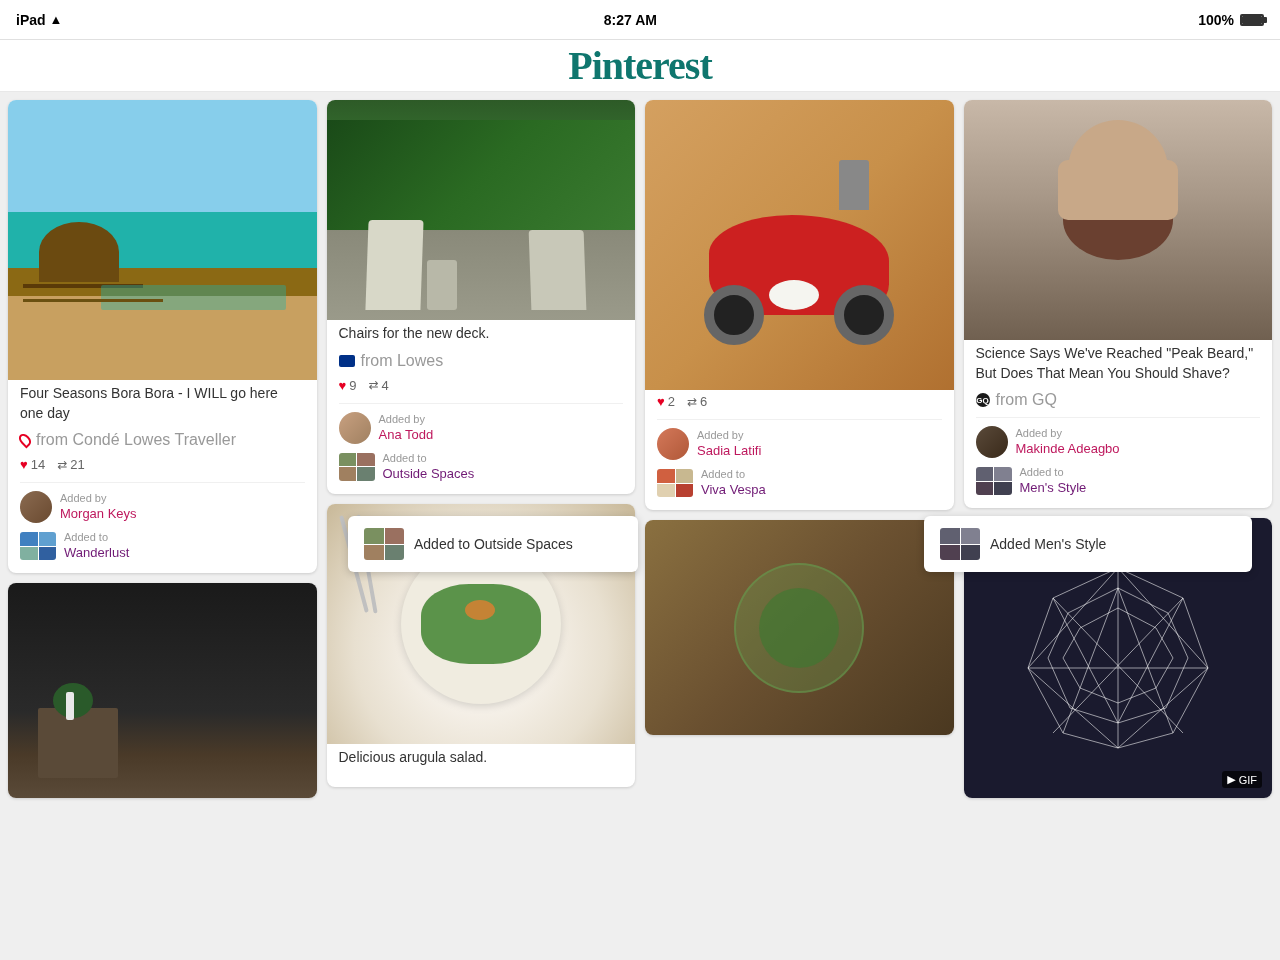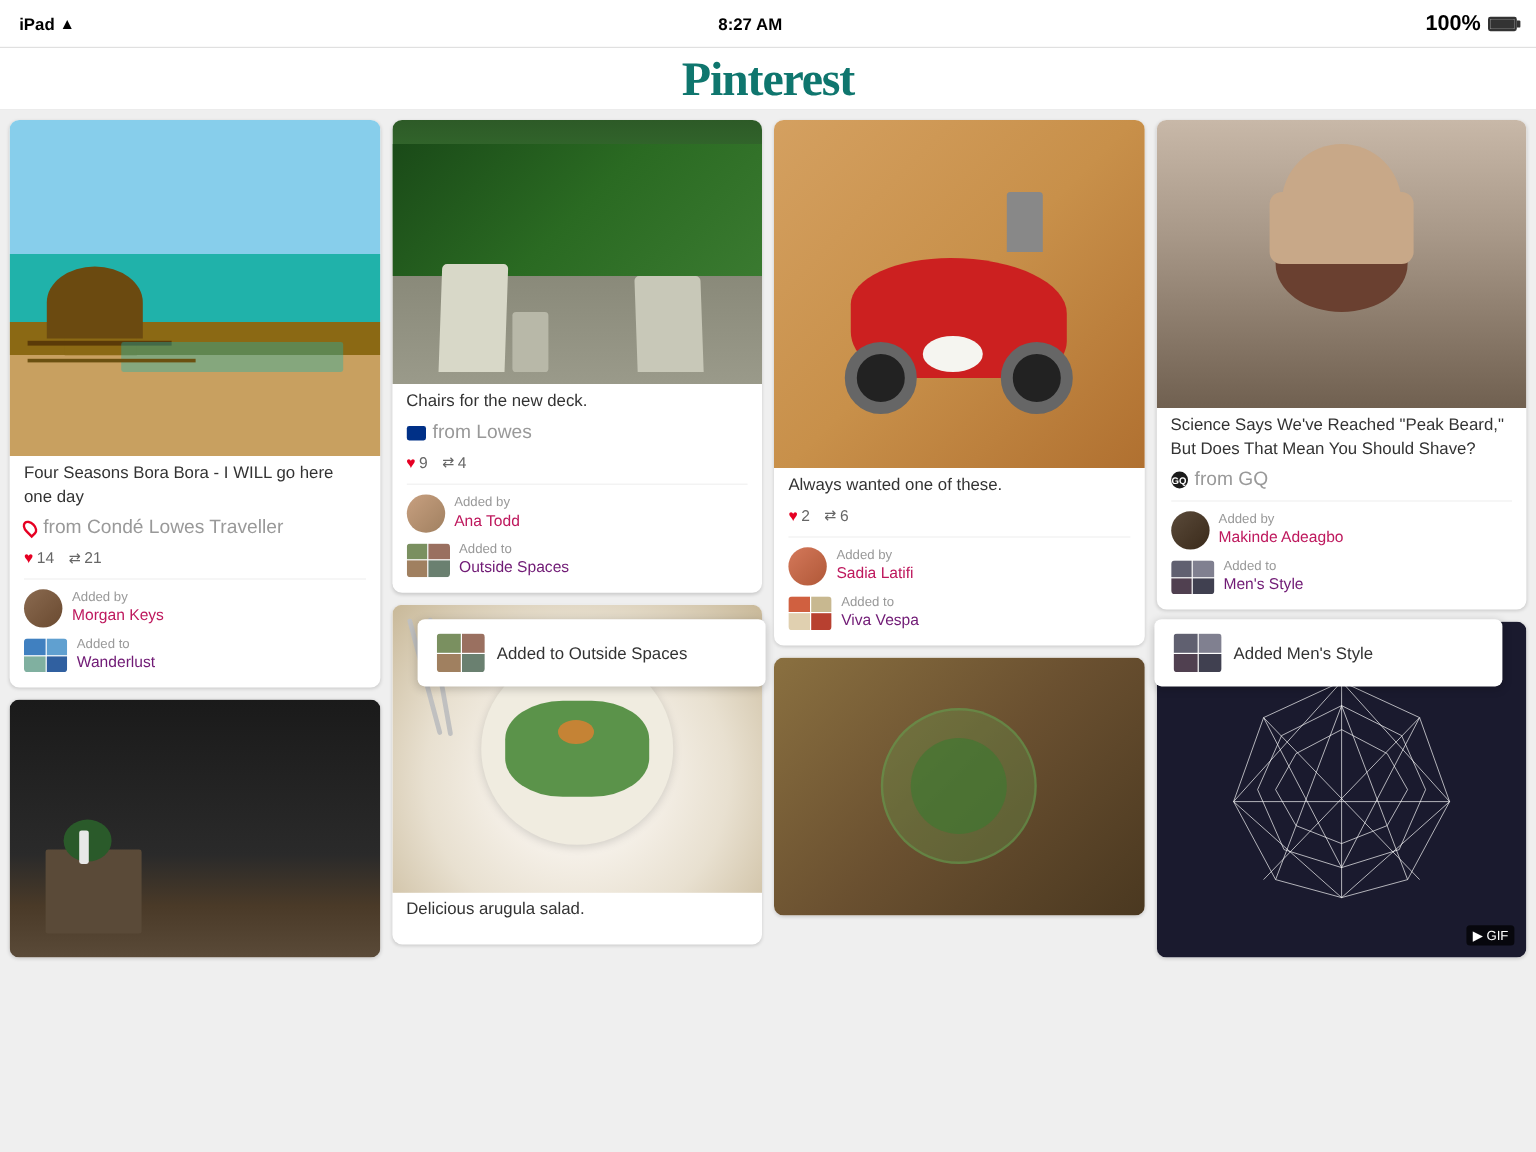--- a/index.html
+++ b/index.html
@@ -18,21 +18,21 @@
       display: flex;
       align-items: center;
       justify-content: space-between;
       padding: 0 16px;
       font-size: 14px;
       font-weight: 600;
       border-bottom: 1px solid #e0e0e0;
     }
     .status-left { display: flex; align-items: center; gap: 4px; }
     .status-center { font-size: 14px; font-weight: 600; }
-    .status-right { display: flex; align-items: center; gap: 6px; font-size: 18px; }
+    .status-right { display: flex; align-items: center; gap: 6px; font-size: 14px; }
     .battery-icon {
       display: inline-flex;
       align-items: center;
       gap: 2px;
     }
     .battery-body {
       width: 24px;
       height: 12px;
       border: 2px solid #333;
       border-radius: 2px;
@@ -409,21 +409,21 @@
     <div class="toast" style="bottom: 380px; left: 340px; width: 290px;">
       <div class="toast-board-thumb">
         <div style="background:#7a9060;"></div>
         <div style="background:#9a7060;"></div>
         <div style="background:#a08060;"></div>
         <div style="background:#6a8070;"></div>
       </div>
       <span>Added to Outside Spaces</span>
     </div>
 
-    <div class="toast" style="bottom: 380px; right: 20px; width: 290px; align-items: center;">
+    <div class="toast" style="bottom: 380px; right: 20px; width: 328px; align-items: center;">
       <div class="toast-board-thumb">
         <div style="background:#606070;"></div>
         <div style="background:#808090;"></div>
         <div style="background:#504050;"></div>
         <div style="background:#404050;"></div>
       </div>
       <span>Added Men's Style</span>
     </div>
 
     <div class="masonry">
@@ -560,21 +560,20 @@
 
             <div style="position:relative;width:220px;height:200px;">
               <div style="position:absolute;bottom:30px;left:20px;width:180px;height:100px;background:#cc2020;border-radius:60% 70% 30% 40% / 50% 60% 40% 50%;"></div>
               <div style="position:absolute;top:15px;right:40px;width:30px;height:50px;background:#888;border-radius:3px 3px 0 0;"></div>
               <div style="position:absolute;bottom:0;left:15px;width:60px;height:60px;background:#222;border-radius:50%;border:10px solid #666;"></div>
               <div style="position:absolute;bottom:0;right:15px;width:60px;height:60px;background:#222;border-radius:50%;border:10px solid #666;"></div>
               <div style="position:absolute;bottom:35px;left:80px;width:50px;height:30px;background:#f5f5f0;border-radius:50%;"></div>
             </div>
           </div>
           <div class="pin-content">
-            <p class="pin-title">Always wanted one of these.</p>
             <div class="pin-stats">
               <span class="stat">
                   <span class="heart-icon">♥</span> 
                   <span>2</span>
                 </span>
               <span class="stat">
                   <span class="repin-icon">⇄</span> 
                   <span>6</span>
                 </span>
             </div>

